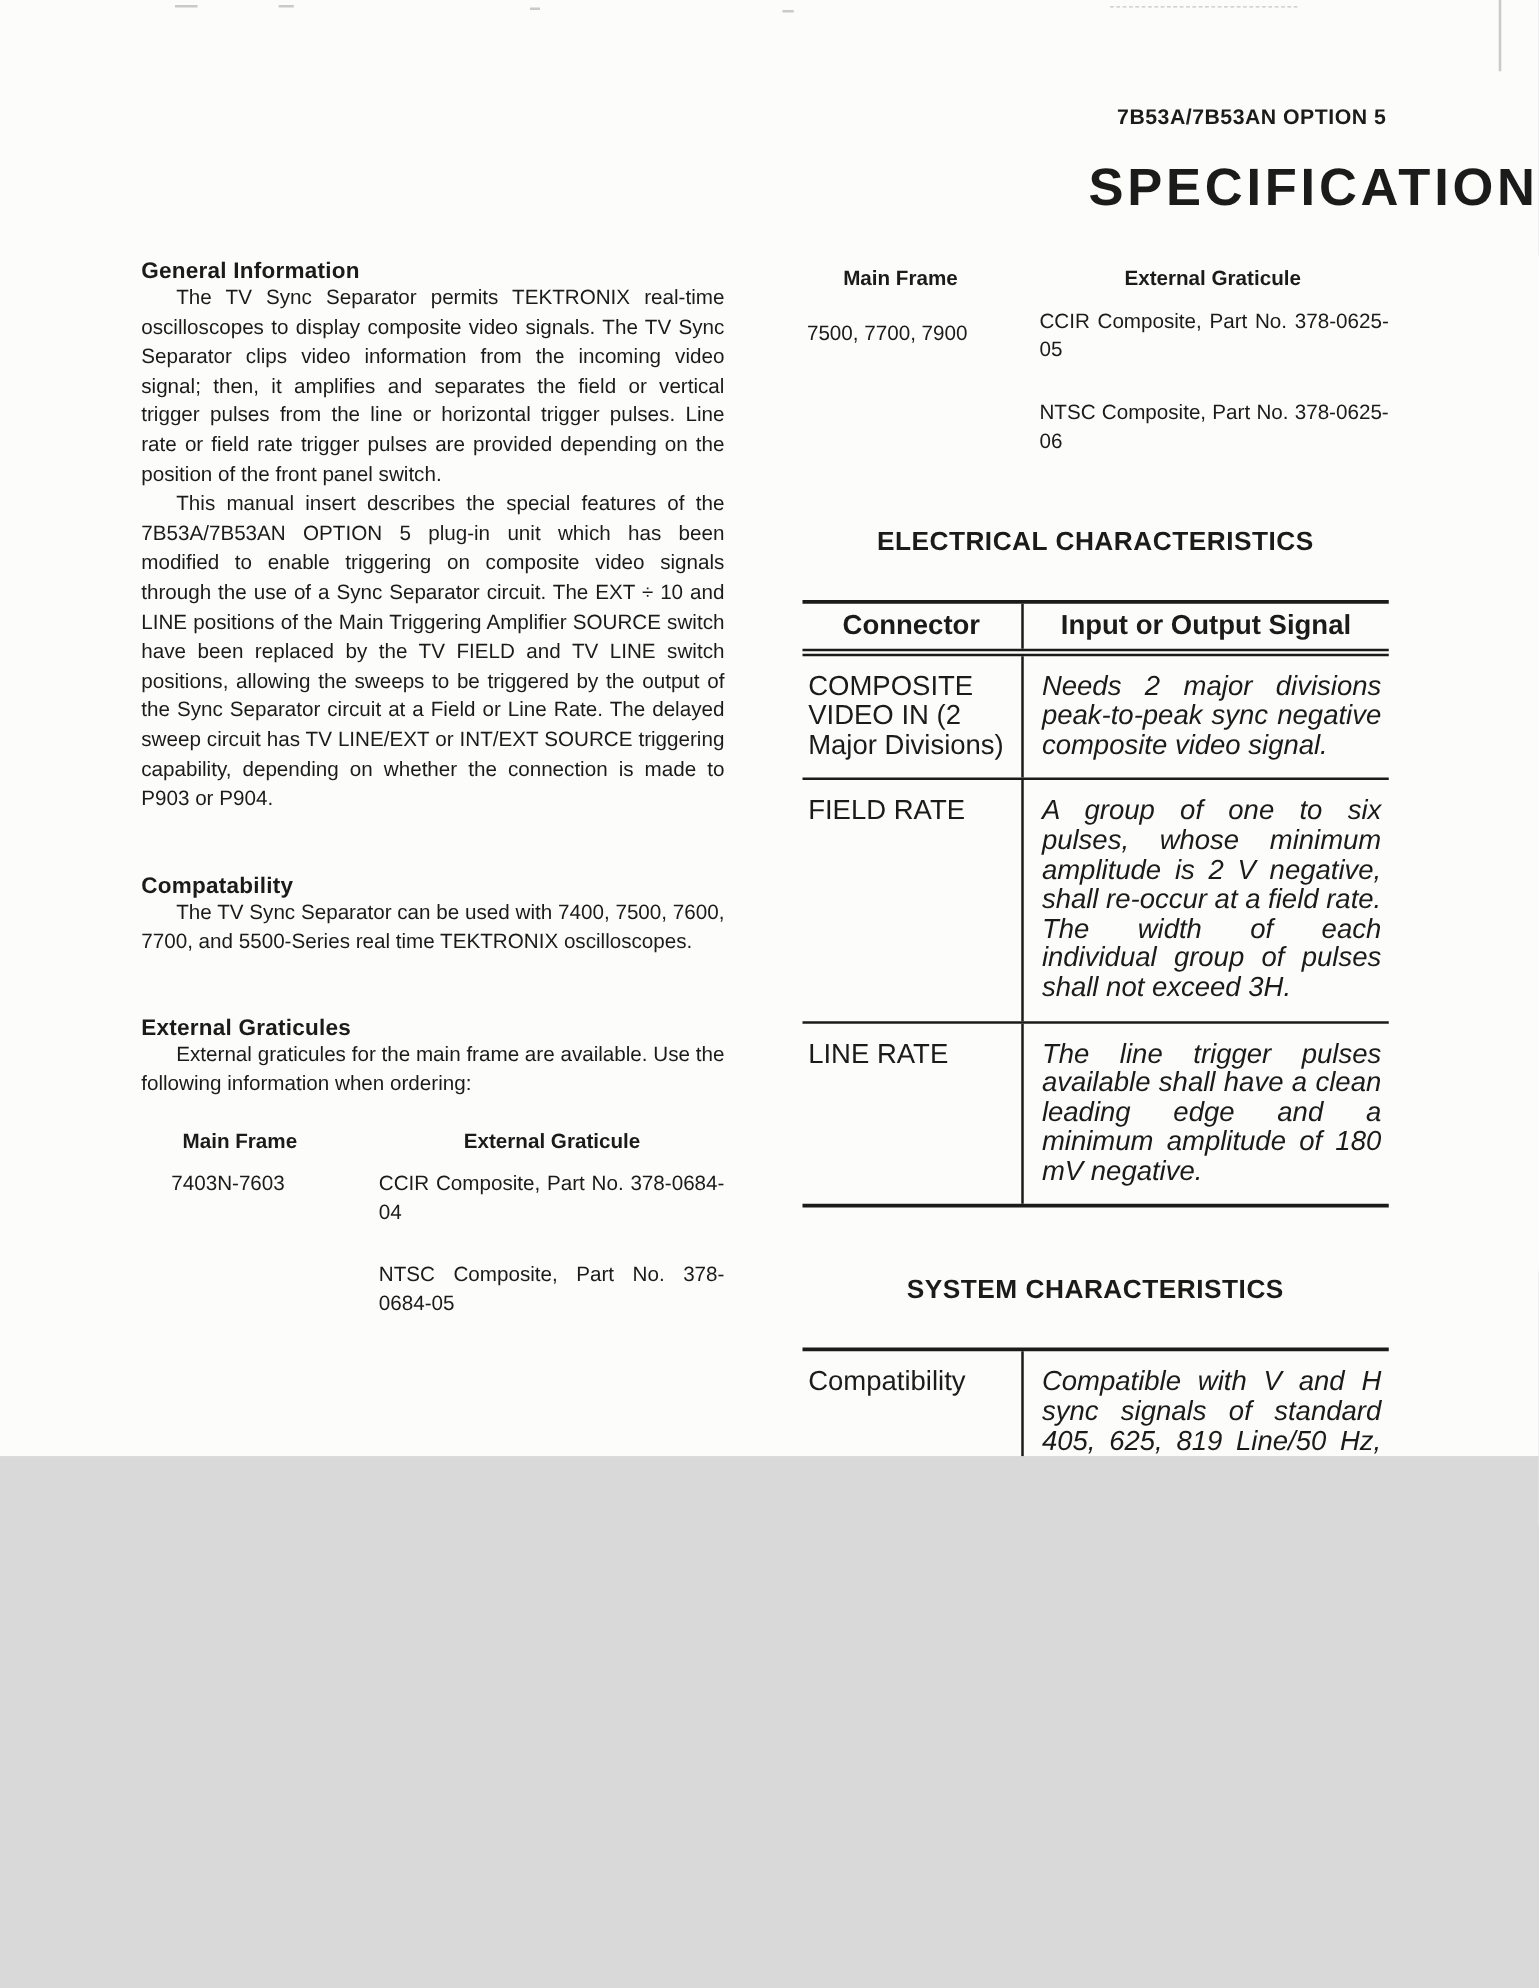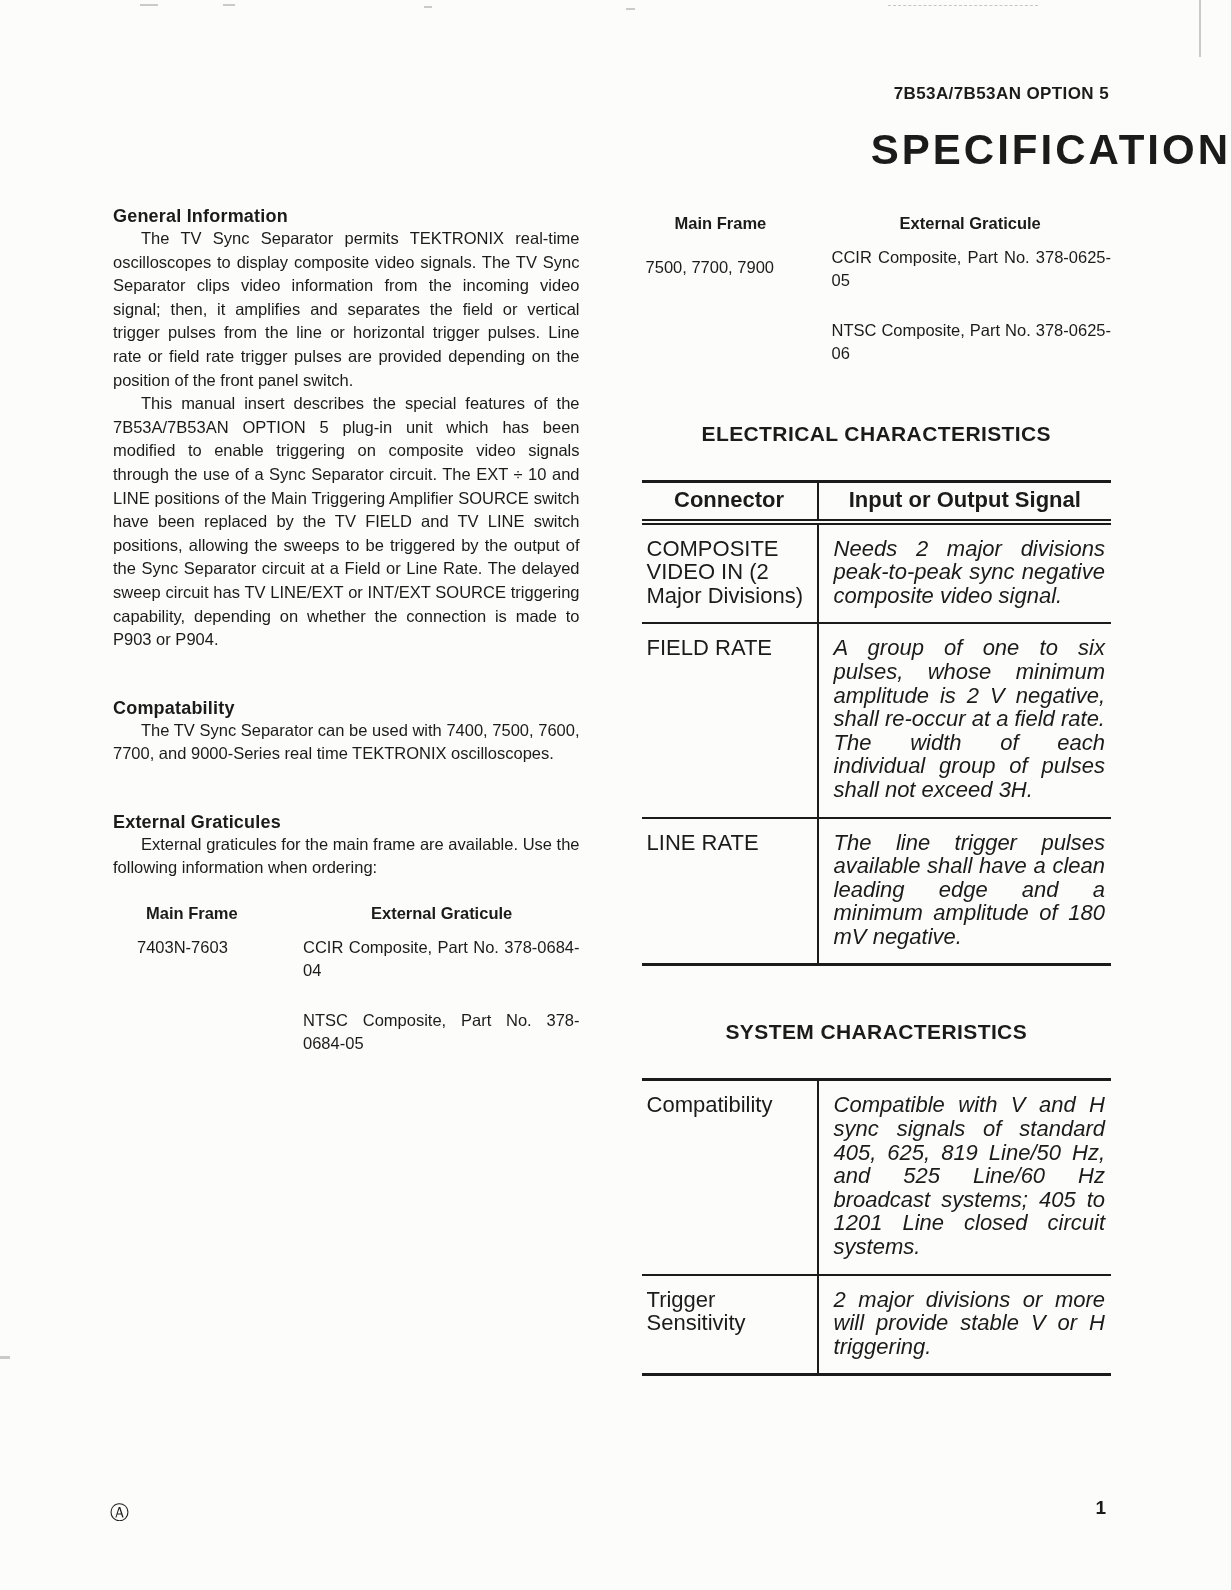--- a/index.html
+++ b/index.html
@@ -1,17 +1,17 @@
 <!DOCTYPE html>
 <html><head>
 <meta charset="utf-8">
 <style>
   html,body{margin:0;padding:0;}
   body{background:#d9d9d9;font-family:"Liberation Sans",sans-serif;}
-  .page{position:relative;width:1231px;height:1590px;margin:0 auto;background:#fcfcfa;color:#1b1b1b;overflow:hidden;}
+  .page{position:relative;width:1231px;height:1165px;margin:0 auto;background:#fcfcfa;color:#1b1b1b;overflow:hidden;}
 
   .doc-header{position:absolute;top:84px;right:122px;font-size:17px;font-weight:bold;letter-spacing:0.4px;}
   .doc-title{position:absolute;top:126px;left:0;width:100%;text-align:right;font-weight:bold;font-size:42px;letter-spacing:3px;}
 
   .columns{position:absolute;top:206px;left:113px;width:998px;display:flex;gap:62px;align-items:flex-start;}
   .col-left{width:478px;}
   .col-right{width:481px;}
 
   .sec-heading{font-size:18px;font-weight:bold;letter-spacing:0.2px;}
   p.body{font-size:16.5px;line-height:23.6px;text-align:justify;margin:0;}
@@ -67,21 +67,21 @@
   <div class="doc-title">SPECIFICATION</div>
 
   <div class="columns">
 
     <div class="col-left">
       <div class="sec-heading">General Information</div>
       <p class="body indent p-after-head">The TV Sync Separator permits TEKTRONIX real-time oscilloscopes to display composite video signals. The TV Sync Separator clips video information from the incoming video signal; then, it amplifies and separates the field or vertical trigger pulses from the line or horizontal trigger pulses. Line rate or field rate trigger pulses are provided depending on the position of the front panel switch.</p>
       <p class="body indent p-gap">This manual insert describes the special features of the 7B53A/7B53AN OPTION 5 plug-in unit which has been modified to enable triggering on composite video signals through the use of a Sync Separator circuit. The EXT ÷ 10 and LINE positions of the Main Triggering Amplifier SOURCE switch have been replaced by the TV FIELD and TV LINE switch positions, allowing the sweeps to be triggered by the output of the Sync Separator circuit at a Field or Line Rate. The delayed sweep circuit has TV LINE/EXT or INT/EXT SOURCE triggering capability, depending on whether the connection is made to P903 or P904.</p>
 
       <div class="sec-heading mt-sec">Compatability</div>
-      <p class="body indent p-after-head">The TV Sync Separator can be used with 7400, 7500, 7600, 7700, and 9000-Series real time TEKTRONIX oscilloscopes.</p>
+      <p class="body indent p-after-head">The TV Sync Separator can be used with 7400, 7500, 7600, 7700, and 5500-Series real time TEKTRONIX oscilloscopes.</p>
 
       <div class="sec-heading mt-sec">External Graticules</div>
       <p class="body indent p-after-head">External graticules for the main frame are available. Use the following information when ordering:</p>
 
       <div class="mini-table">
         <div class="mini-head">
           <span class="c1">Main Frame</span>
           <span class="c2h">External Graticule</span>
         </div>
         <div class="mini-row">

